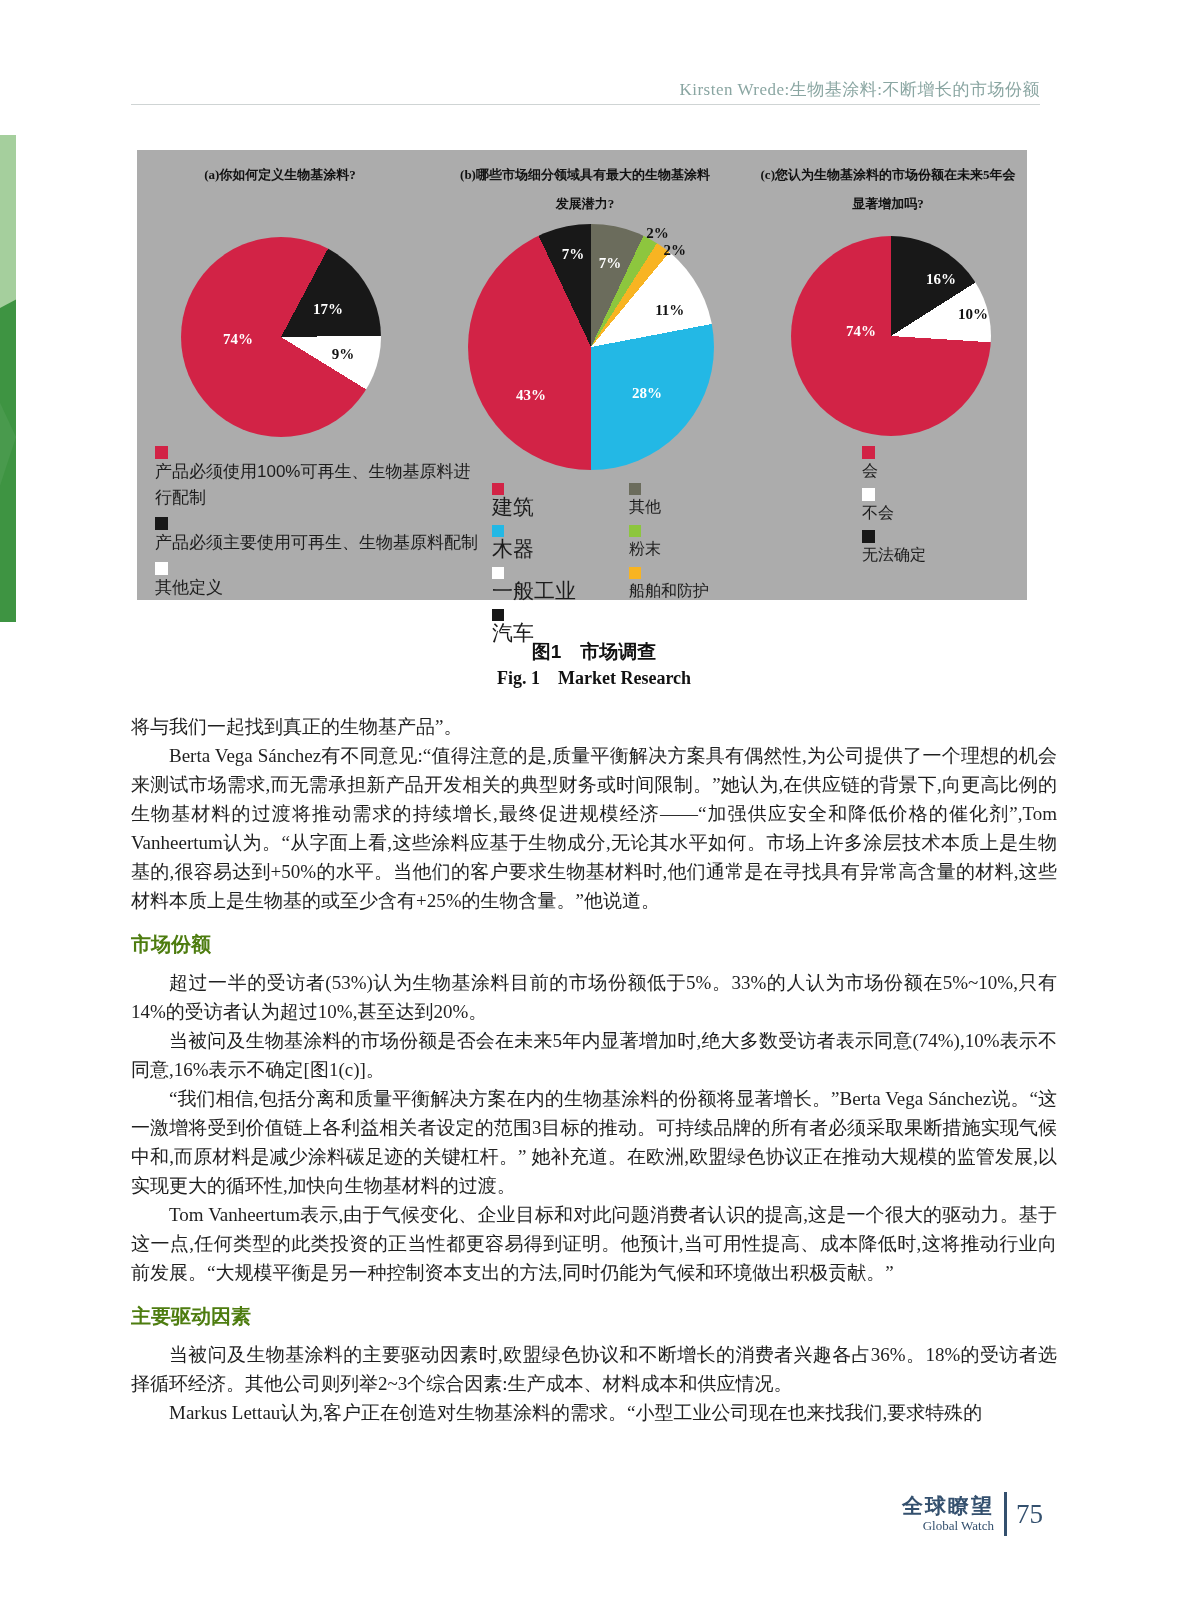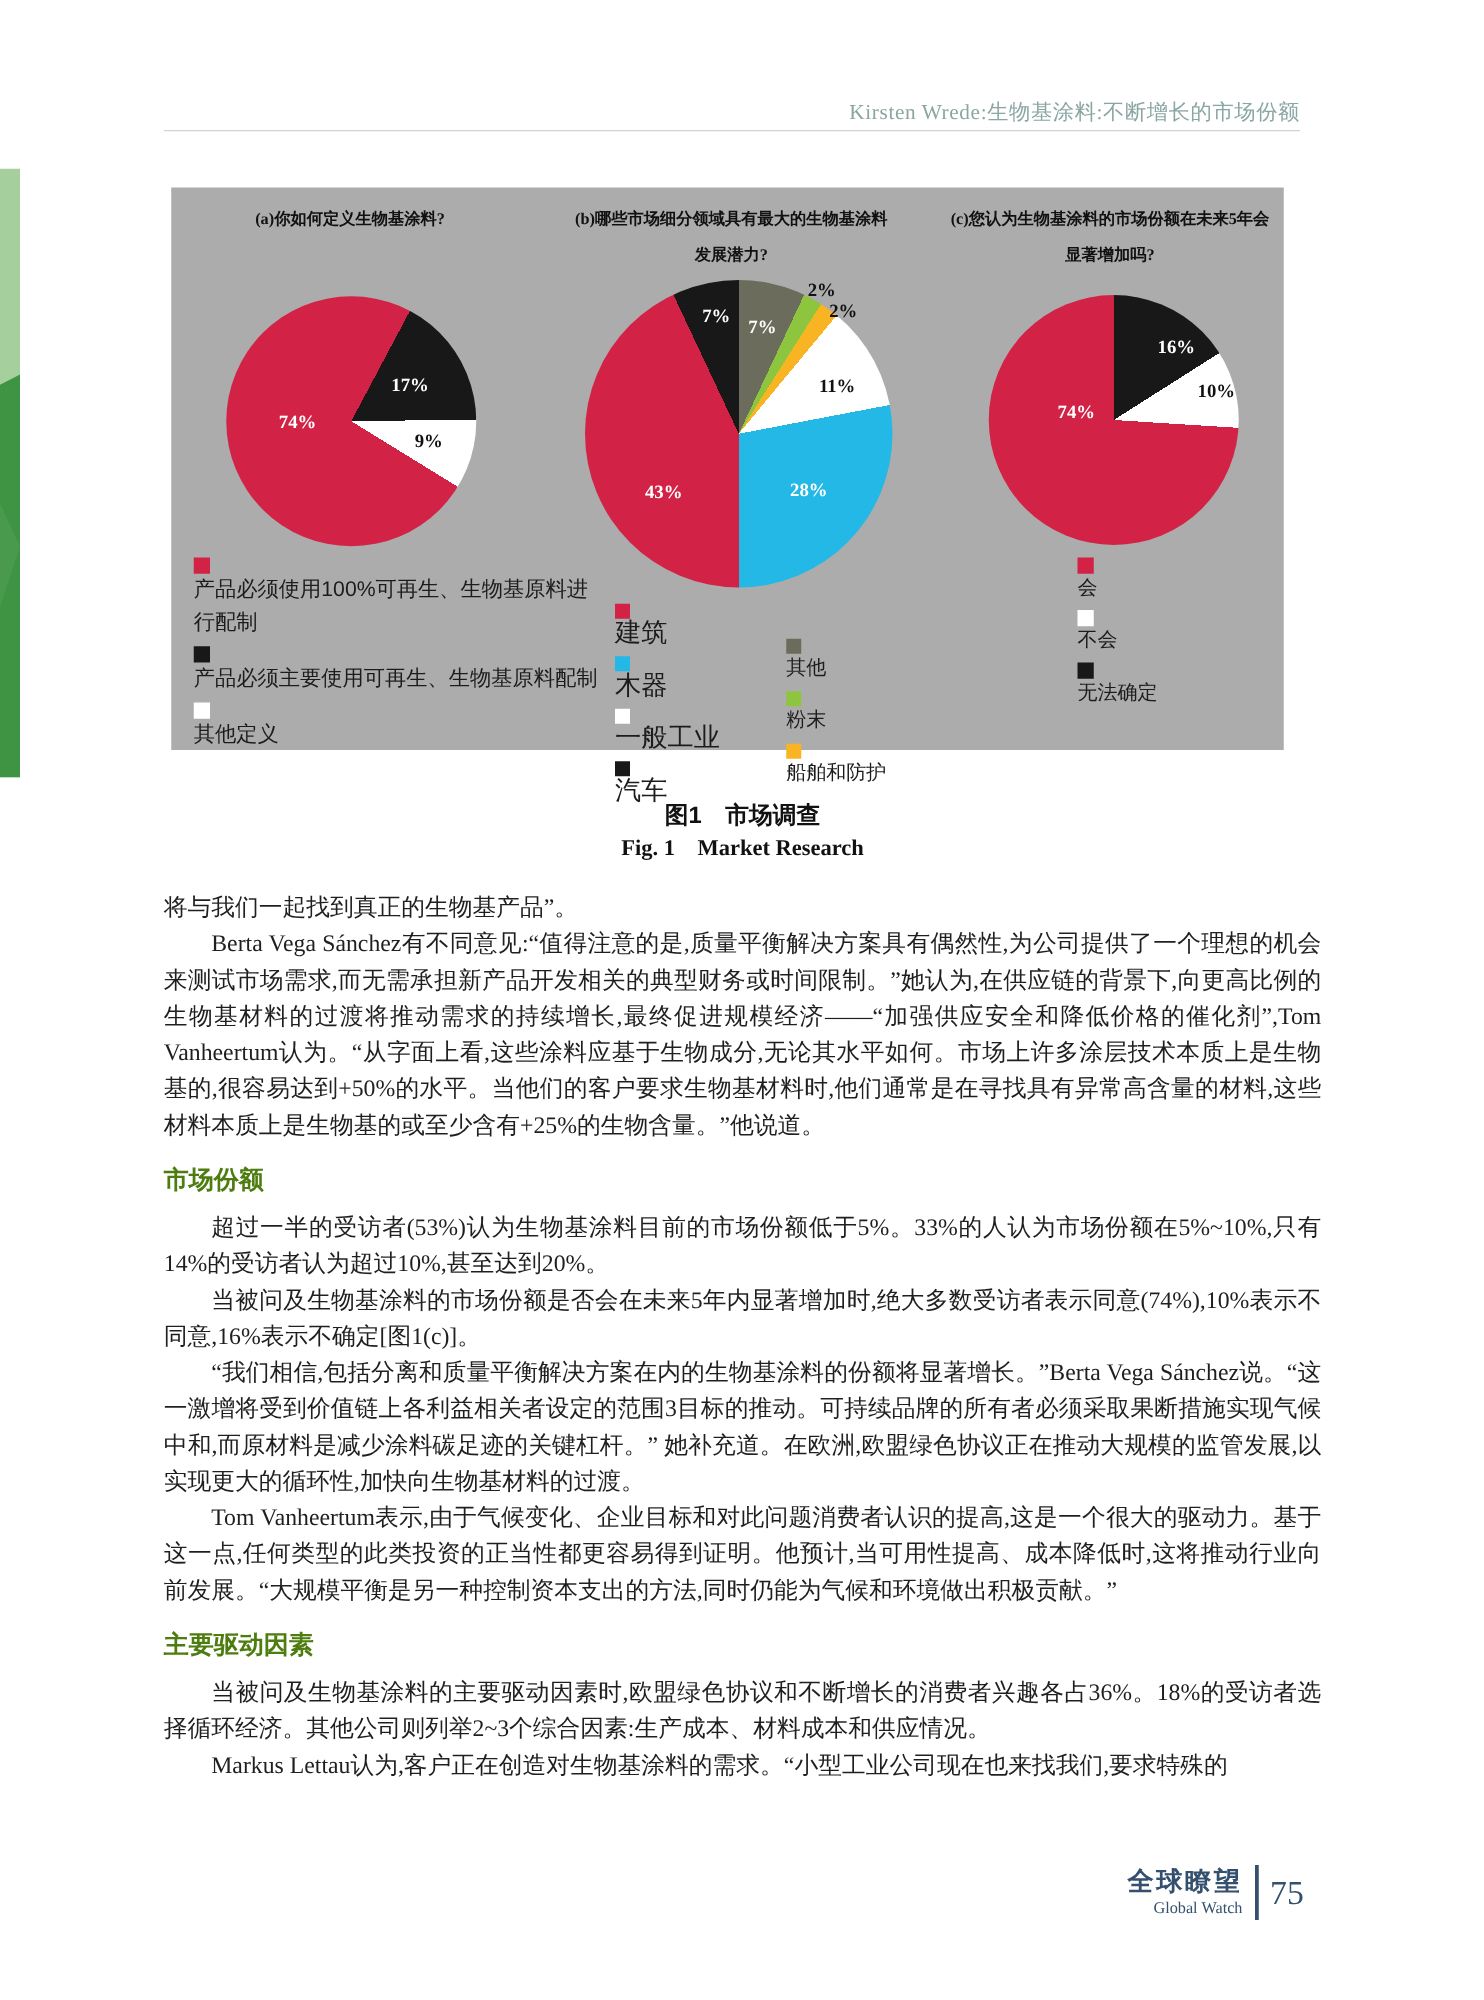--- a/index.html
+++ b/index.html
@@ -39,21 +39,21 @@
   .pb3{left:42.7%;top:12.2%;} .pb4{left:57.7%;top:15.9%;}
   .pb5{left:77%;top:3.7%;}   .pb6{left:84%;top:10.5%;}
   .pc0{left:35%;top:47.5%;}  .pc1{left:91%;top:39%;}    .pc2{left:75%;top:21.5%;}
 
   .legend{position:absolute;font-family:"Liberation Sans", sans-serif;color:#1c1c1c;}
   .legend .li{display:flex;align-items:flex-start;flex-direction:column;}
   .legend .sw{flex:0 0 auto;display:inline-block;}
   .legend-a{left:155px;top:440px;width:330px;font-size:17px;line-height:26px;}
   .legend-a .sw{width:13px;height:13px;margin:6px 9px 0 0;}
   .legend-b1{left:492px;top:477px;width:130px;font-size:21px;line-height:24px;}
-  .legend-b2{left:629px;top:477px;width:160px;font-size:16px;line-height:24px;margin-top:28px;}
+  .legend-b2{left:629px;top:477px;width:160px;font-size:16px;line-height:24px;}
   .legend-b1 .sw,.legend-b2 .sw{width:12px;height:12px;margin:6px 10px 0 0;}
   .legend-c{left:862px;top:441px;width:150px;font-size:16px;line-height:24px;}
   .legend-c .sw{width:13px;height:13px;margin:5px 7px 0 0;}
 
   
   .fig-note{position:absolute;left:178px;top:611px;font-size:17px;color:#4CA64C;font-weight:bold;}
   .caption-zh{position:absolute;left:131px;top:639px;width:926px;text-align:center;
     font-family:"Liberation Sans", sans-serif;font-weight:bold;font-size:19px;color:#111;}
   .caption-en{position:absolute;left:131px;top:666px;width:926px;text-align:center;
     font-weight:bold;font-size:18px;color:#111;}

